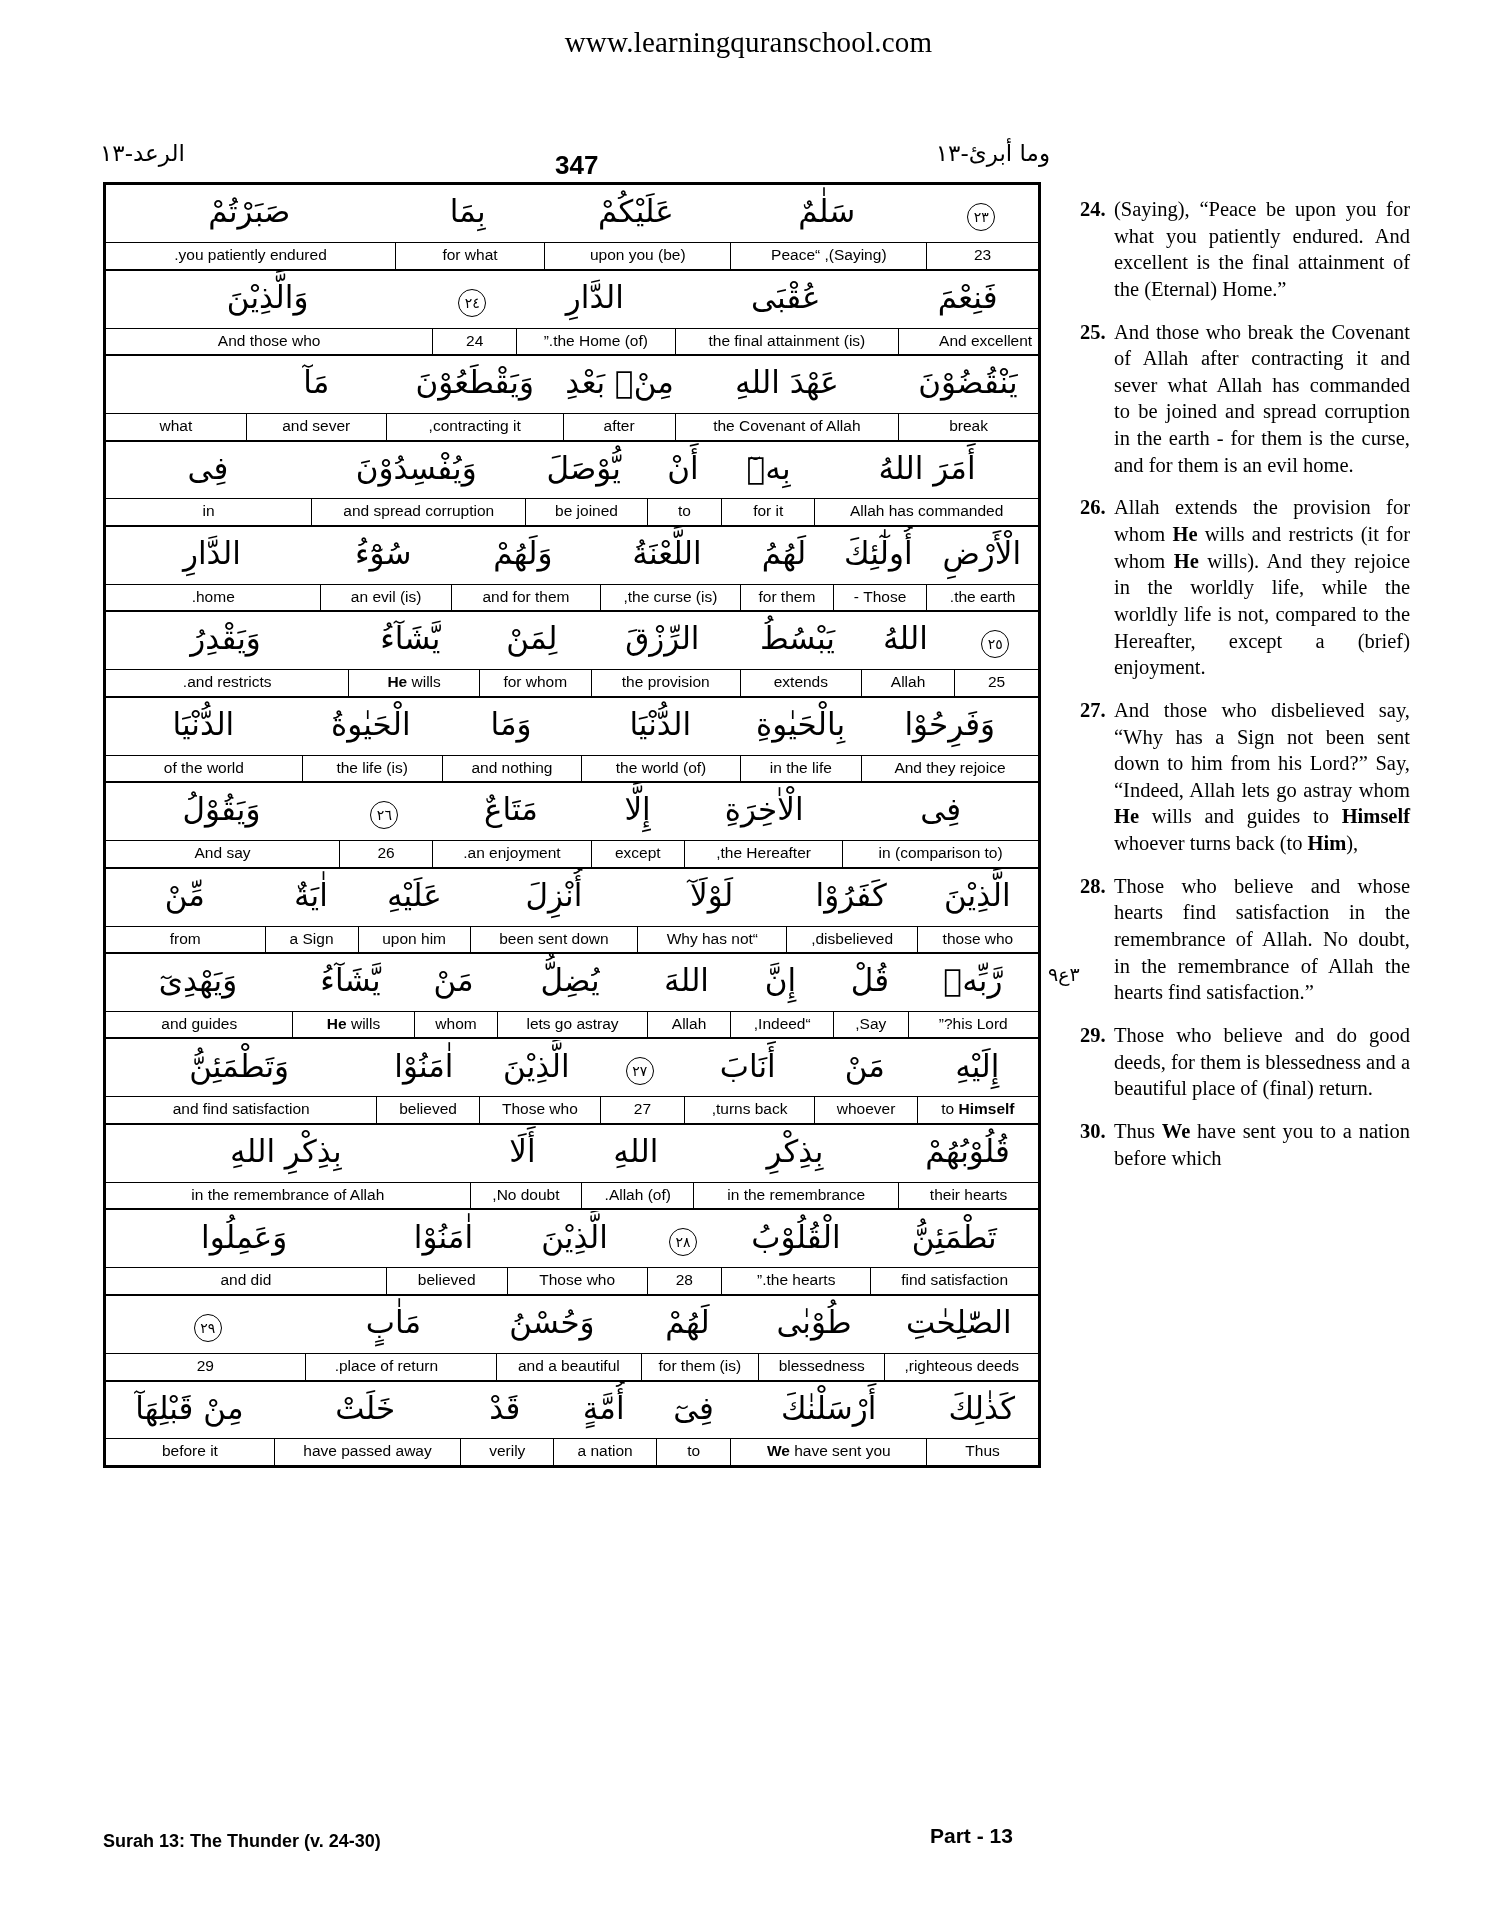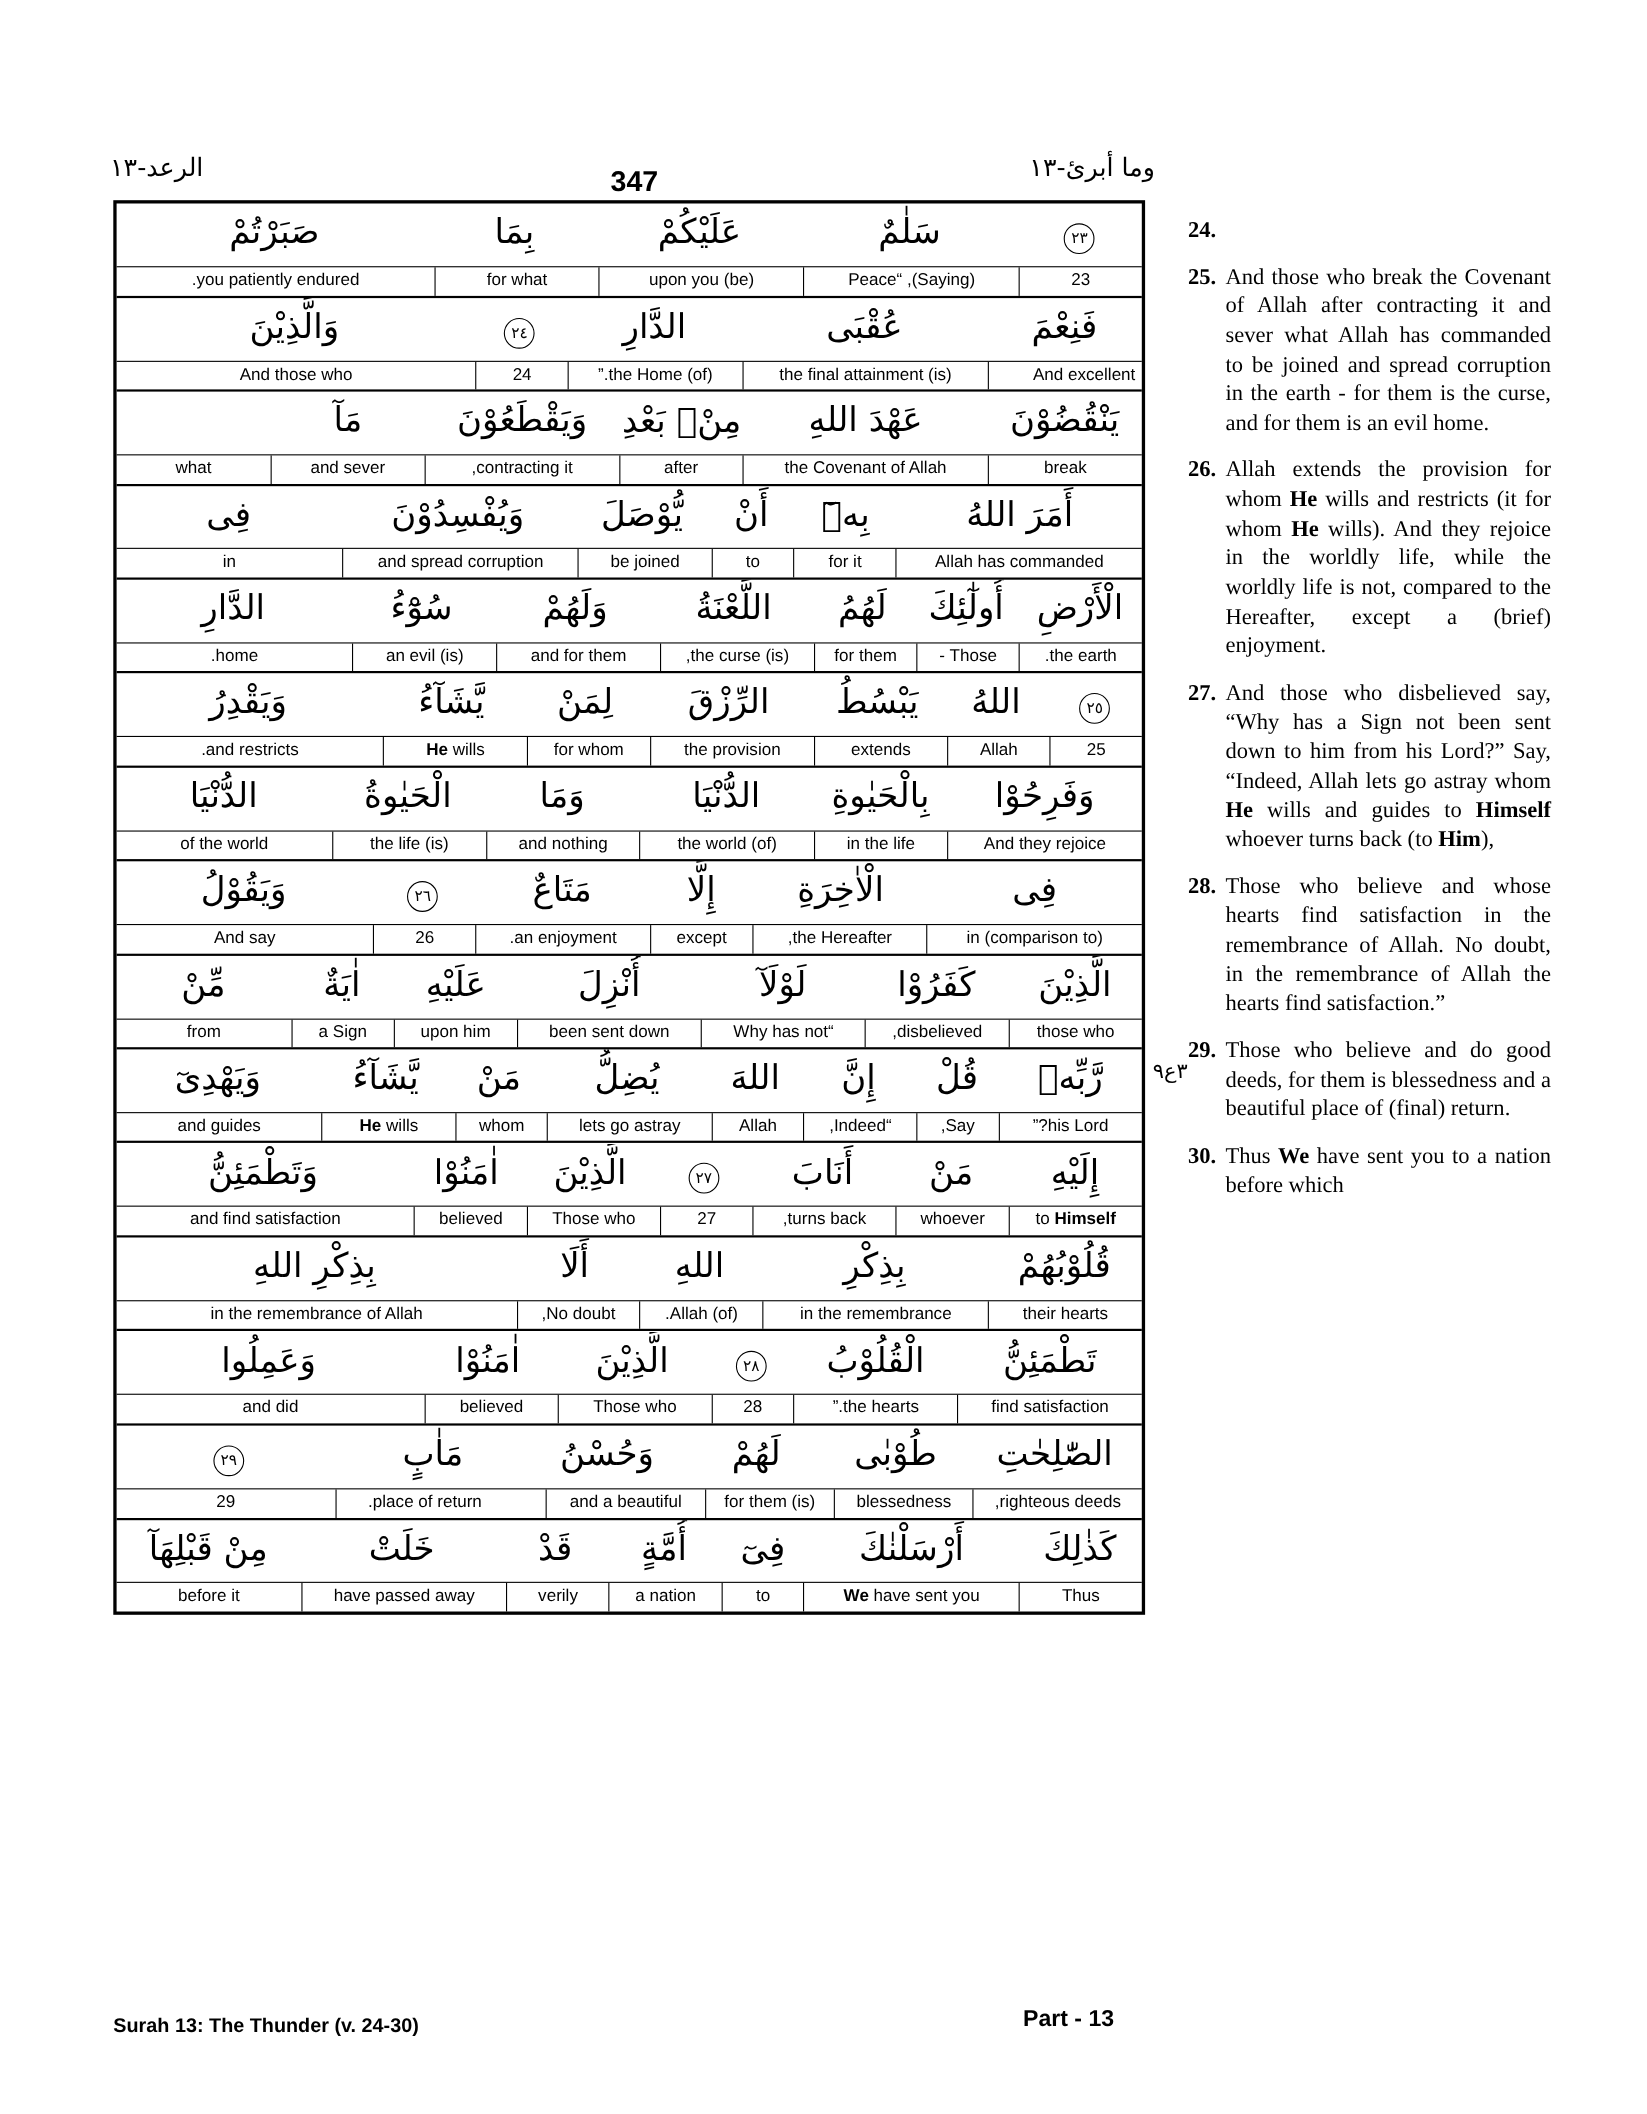--- a/index.html
+++ b/index.html
@@ -192,20 +192,21 @@
     font-size: 19px;
     text-align: center;
     line-height: 1.0;
   }
 </style>
 </head>
 <body>
 
 <div class="page">
 
+  <div class="site-url">www.learningquranschool.com</div>
 
   <div class="head-row">
     <div class="head-left">الرعد-١٣</div>
     <div class="head-center">347</div>
     <div class="head-right">وما أبرئ-١٣</div>
   </div>
 
   <div class="quran-table" id="quran-table">
       <div class="verse-block">
         <div class="ar-row">
@@ -485,20 +486,21 @@
           <div class="en-cell" style="width: 18%;">before it</div>
         </div>
       </div>
     </div>
 
   <div class="ruku-sign">٣ع٩</div>
 
   <div class="translation" id="translation-col">
       <div class="tr-item">
         <div class="tr-num">24.</div>
+        <div class="tr-text">(Saying), “Peace be upon you for what you patiently endured. And excellent is the final attainment of the (Eternal) Home.”</div>
       </div>
       <div class="tr-item">
         <div class="tr-num">25.</div>
         <div class="tr-text">And those who break the Covenant of Allah after contracting it and sever what Allah has commanded to be joined and spread corruption in the earth - for them is the curse, and for them is an evil home.</div>
       </div>
       <div class="tr-item">
         <div class="tr-num">26.</div>
         <div class="tr-text">Allah extends the provision for whom <b>He</b> wills and restricts (it for whom <b>He</b> wills). And they rejoice in the worldly life, while the worldly life is not, compared to the Hereafter, except a (brief) enjoyment.</div>
       </div>
       <div class="tr-item">

